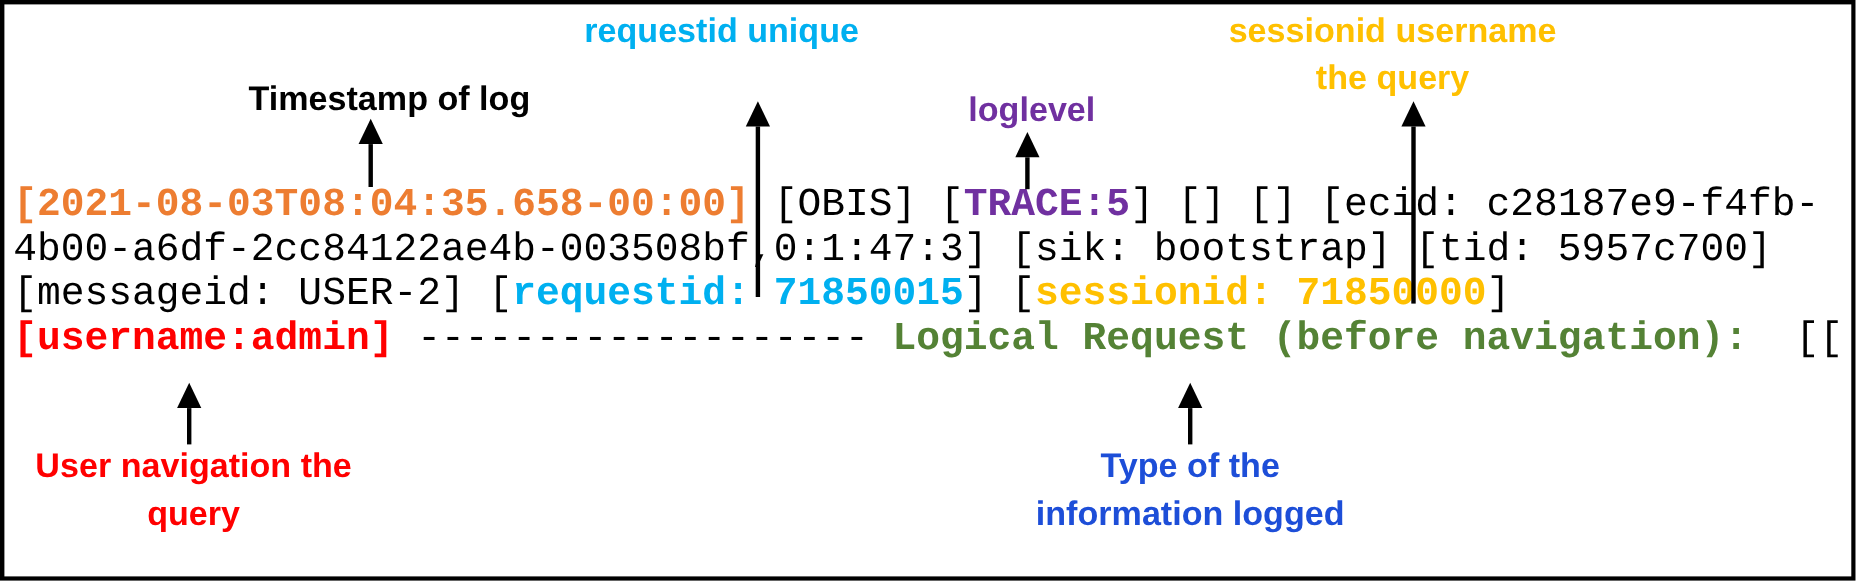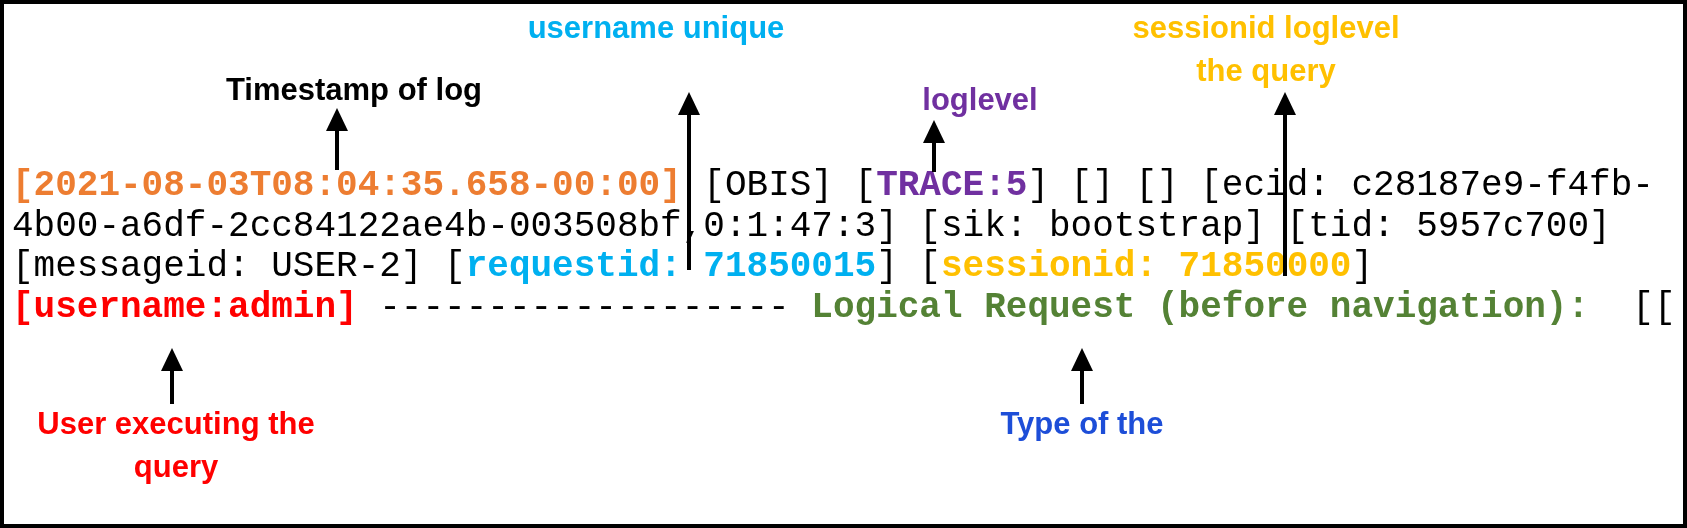--- a/index.html
+++ b/index.html
@@ -58,35 +58,36 @@
 </style>
 </head>
 <body>
 
 <div class="canvas">
 
   <div class="annotation-label" style="left: 350px; top: 64px; color: #000000;">
       <div>Timestamp of log</div>
     </div>
   <div class="annotation-label" style="left: 652px; top: 2px; color: rgb(0, 176, 240);">
-      <div>username unique</div>
+      <div>requestid unique</div>
     </div>
-  <div class="annotation-label" style="left: 934px; top: 74px; color: rgb(112, 48, 160); margin-left: 42px;">
+  <div class="annotation-label" style="left: 934px; top: 74px; color: rgb(112, 48, 160);">
       <div>loglevel</div>
     </div>
   <div class="annotation-label" style="left: 1262px; top: 2px; color: rgb(255, 192, 0);">
-      <div>sessionid loglevel</div>
+      <div>sessionid username</div>
       <div>the query</div>
     </div>
   <div class="annotation-label" style="left: 172px; top: 398px; color: rgb(255, 0, 0);">
-      <div>User executing the</div>
+      <div>User navigation the</div>
       <div>query</div>
     </div>
   <div class="annotation-label" style="left: 1078px; top: 398px; color: #1d4ed8;">
       <div>Type of the</div>
+      <div>information logged</div>
     </div>
 
   <div class="arrow" style="left:322px; top:104px; height:62px;">
     <div class="arrow-head"></div>
     <div class="arrow-line"></div>
   </div>
   <div class="arrow" style="left:674px; top:88px; height:178px;">
     <div class="arrow-head"></div>
     <div class="arrow-line"></div>
   </div>

